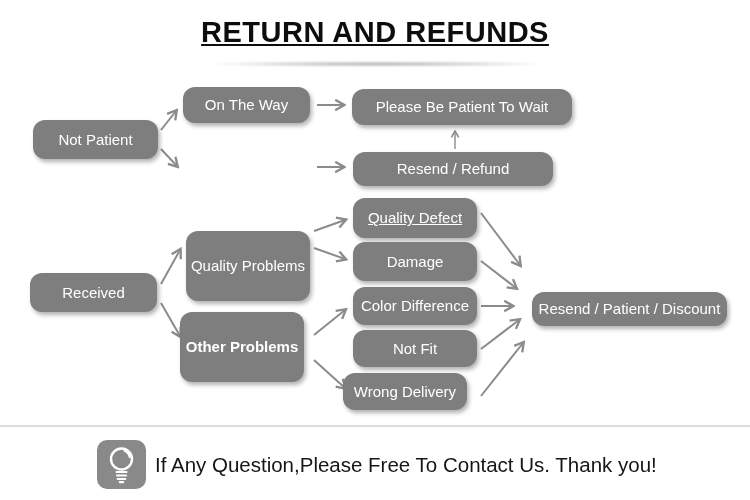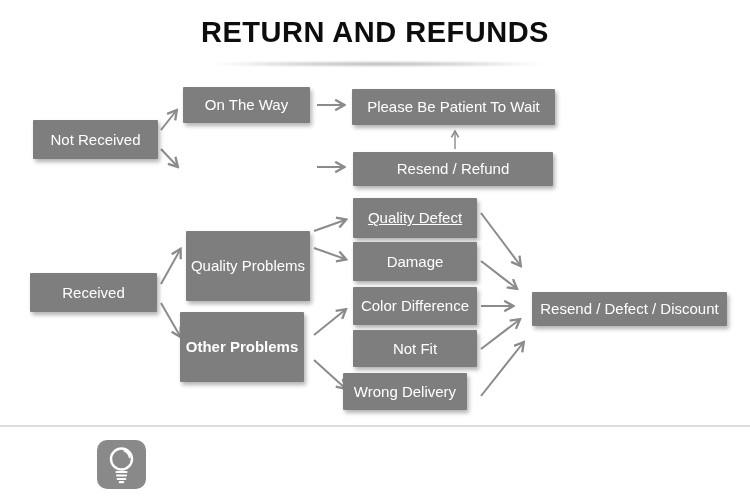--- a/index.html
+++ b/index.html
@@ -4,37 +4,38 @@
 <style>
   html,body{margin:0;padding:0;background:#fff;}
   .stage{
     position:relative;width:750px;height:500px;background:#ffffff;
     font-family:"Liberation Sans", sans-serif;overflow:hidden;
   }
   .page-title{
     position:absolute;left:0;top:16px;width:750px;margin:0;
     text-align:center;font-size:29px;font-weight:bold;letter-spacing:0.5px;
     color:#0d0d0d;
+    text-decoration:underline;
   }
   .title-shadow{
     position:absolute;left:158px;top:61px;width:438px;height:6px;
     background:radial-gradient(ellipse 50% 55% at center,#a8a8a8 0%,rgba(175,175,175,0.45) 50%,rgba(200,200,200,0) 78%);
     filter:blur(1px);border-radius:50%;
   }
   .arrows{position:absolute;left:0;top:0;}
   .node{
     position:absolute;display:flex;align-items:center;justify-content:center;
     background:#7e7e7e;color:#ffffff;font-size:15px;text-align:center;
-    border-radius:1px;box-shadow:2px 3px 4px rgba(0,0,0,0.30);
+    border-radius:12px;box-shadow:2px 3px 4px rgba(0,0,0,0.30);
     line-height:1.15;padding:0 4px;box-sizing:border-box;
   }
   .n-not-received{left:33px;top:120px;width:125px;height:39px;}
   .n-on-the-way{left:183px;top:87px;width:127px;height:36px;}
   .n-returned-lost{left:183px;top:148px;width:127px;height:38px;}
-  .n-please-wait{left:352px;top:89px;width:203px;height:36px;}
+  .n-please-wait{left:352px;top:89px;width:220px;height:36px;}
   .n-resend-refund{left:353px;top:152px;width:200px;height:34px;}
   .n-received{left:30px;top:273px;width:127px;height:39px;}
   .n-quality-problems{left:186px;top:203px;width:124px;height:70px;margin-top:28px;}
   .n-other-problems{left:180px;top:312px;width:124px;height:70px;font-weight:bold;}
   .n-quality-defect{left:353px;top:198px;width:124px;height:40px;text-decoration:underline;}
   .n-damage{left:353px;top:242px;width:124px;height:39px;}
   .n-color-difference{left:353px;top:287px;width:124px;height:38px;}
   .n-not-fit{left:353px;top:330px;width:124px;height:37px;}
   .n-wrong-delivery{left:343px;top:373px;width:124px;height:37px;}
   .n-final{left:532px;top:292px;width:195px;height:34px;}
@@ -77,40 +78,41 @@
       <line x1="314" y1="335" x2="345" y2="310" marker-end="url(#ah)"></line>
       <line x1="314" y1="360" x2="345" y2="388" marker-end="url(#ah)"></line>
       <line x1="481" y1="213" x2="520" y2="265" marker-end="url(#ah)"></line>
       <line x1="481" y1="261" x2="516" y2="288" marker-end="url(#ah)"></line>
       <line x1="481" y1="306" x2="512" y2="306" marker-end="url(#ah)"></line>
       <line x1="481" y1="349" x2="519" y2="320" marker-end="url(#ah)"></line>
       <line x1="481" y1="396" x2="523" y2="343" marker-end="url(#ah)"></line>
     </g>
   </svg>
 
-  <div class="node n-not-received">Not Received</div>
+  <div class="node n-not-received">Not Patient</div>
   <div class="node n-on-the-way">On The Way</div>
   <div class="node n-please-wait">Please Be Patient To Wait</div>
   <div class="node n-resend-refund">Resend / Refund</div>
   <div class="node n-received">Received</div>
   <div class="node n-quality-problems">Quality Problems</div>
   <div class="node n-other-problems">Other Problems</div>
   <div class="node n-quality-defect">Quality Defect</div>
   <div class="node n-damage">Damage</div>
   <div class="node n-color-difference">Color Difference</div>
   <div class="node n-not-fit">Not Fit</div>
   <div class="node n-wrong-delivery">Wrong Delivery</div>
-  <div class="node n-final">Resend / Defect / Discount</div>
+  <div class="node n-final">Resend / Patient / Discount</div>
 
   <div class="footer-divider"></div>
 
   <div class="bulb-badge">
     <svg width="49" height="49" viewBox="0 0 49 49">
       <circle cx="24.5" cy="19" r="10.5" fill="none" stroke="#ffffff" stroke-width="2.4"></circle>
       <path d="M27.5 10.8 a 8.6 8.6 0 0 1 5.2 6.4" fill="none" stroke="#ffffff" stroke-width="2" stroke-linecap="round"></path>
       <path d="M19.5 32 h10" stroke="#ffffff" stroke-width="2.2" stroke-linecap="round" fill="none"></path>
       <path d="M20 35.5 h9" stroke="#ffffff" stroke-width="2.2" stroke-linecap="round" fill="none"></path>
       <path d="M20.7 39 h7.6" stroke="#ffffff" stroke-width="2.2" stroke-linecap="round" fill="none"></path>
       <path d="M22.8 42.2 h3.4" stroke="#ffffff" stroke-width="2.2" stroke-linecap="round" fill="none"></path>
     </svg>
   </div>
+  <p class="footer-message">If Any Question,Please Free To Contact Us. Thank you!</p>
 
 </div>
 
 </body></html>

